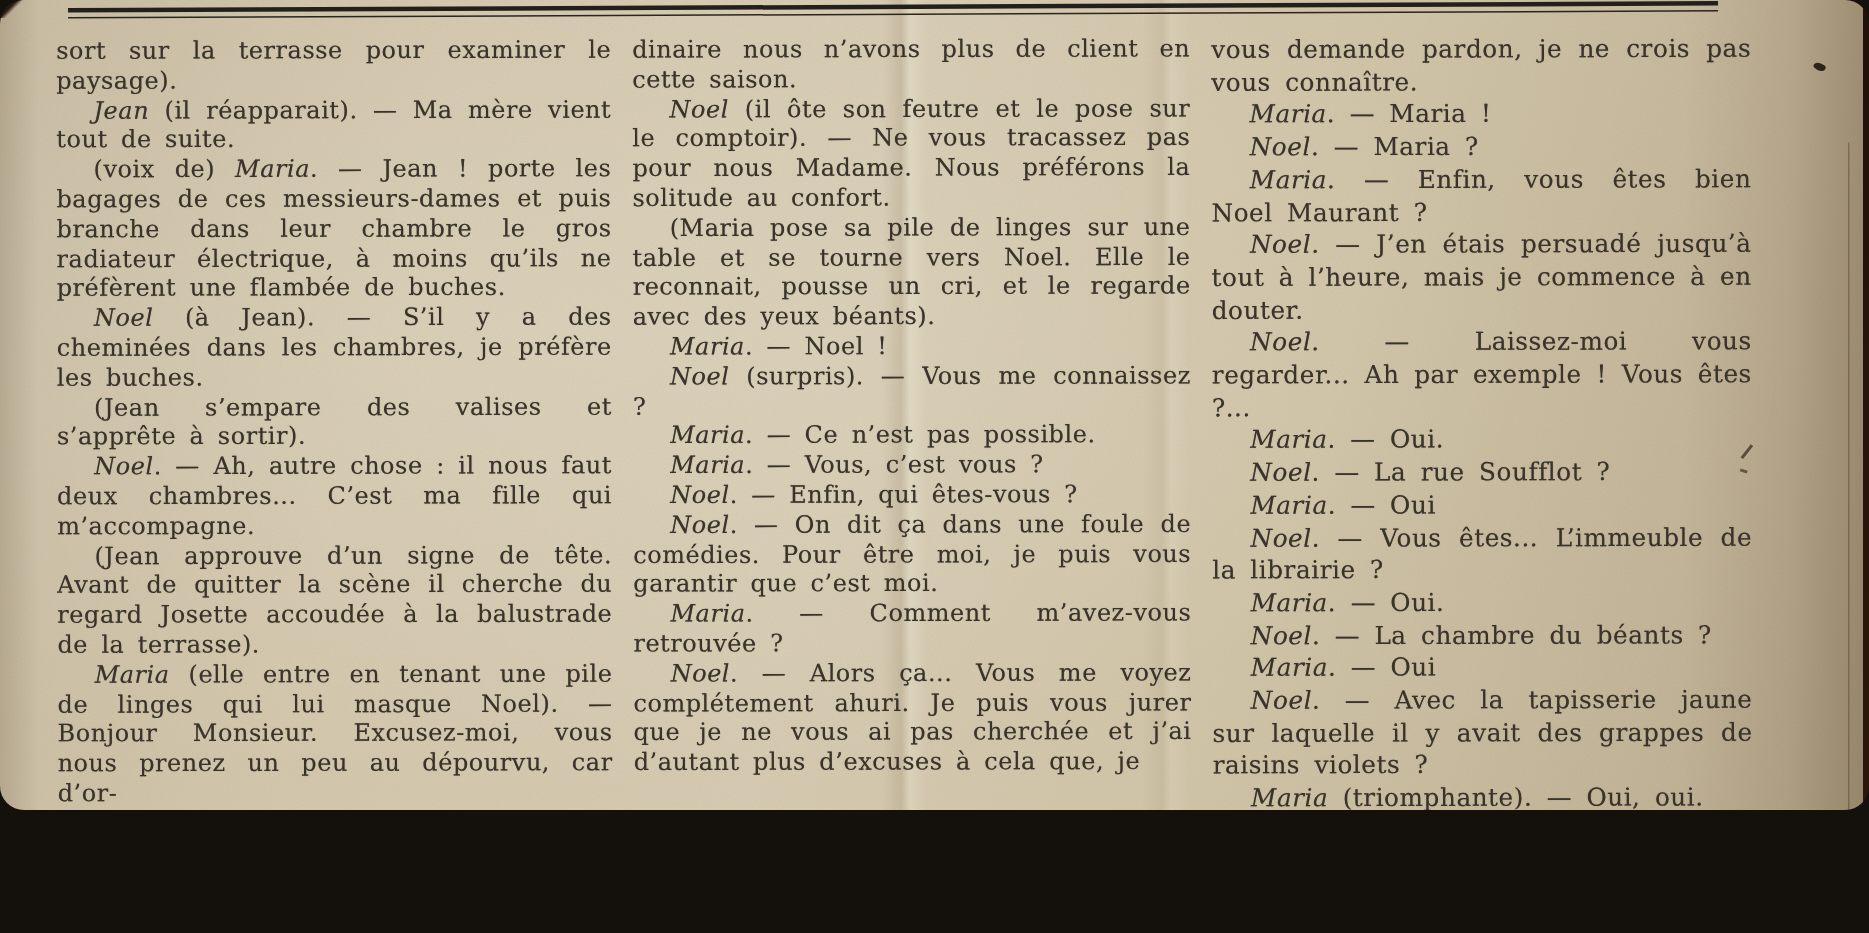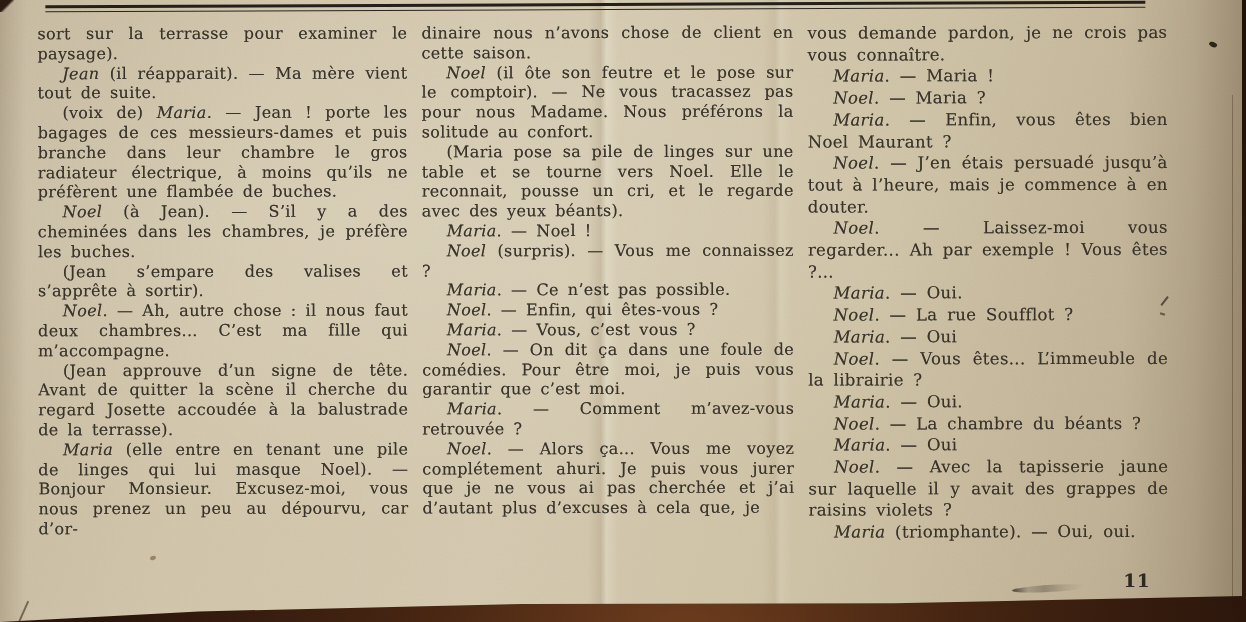--- a/index.html
+++ b/index.html
@@ -1,19 +1,19 @@
 <!DOCTYPE html>
 <html lang="fr"><head>
 <meta charset="utf-8">
 <style>
   html,body{margin:0;padding:0;background:#14100c;}
-  .stage{position:relative;width:1246px;height:622px;overflow:hidden;
+  .stage{position:relative;width:1246px;height:540px;overflow:hidden;
          background:
            radial-gradient(ellipse at 55% 104%, #6e3d1e 0%, #462512 28%, #2a150b 60%, #1d0f08 100%);
-         font-family:"DejaVu Serif","Liberation Serif",serif;}
+         font-family:"DejaVu Serif","Liberation Serif",serif;border-radius:16px;}
   .paper{position:absolute;left:0;top:0;width:1242px;height:622px;
          background:
            radial-gradient(ellipse at 28% 35%, rgba(255,253,244,0.16), rgba(255,253,244,0) 55%),
            linear-gradient(104deg,#c8bca2 0%,#d4c8ae 22%,#d7ccb3 45%,#d1c5a9 68%,#c3b599 88%,#b5a78b 100%),
            #cfc3a8;
          clip-path:polygon(0 0,100% 0,100% 95.8%,72% 97%,42% 97.1%,16% 98.3%,0 100%);}
   .grain{position:absolute;inset:0;opacity:.20;mix-blend-mode:multiply;pointer-events:none;}
   .crease{position:absolute;top:0;bottom:0;width:30px;pointer-events:none;
           background:linear-gradient(90deg,rgba(0,0,0,0) 0%,rgba(92,72,42,0.12) 42%,rgba(255,255,240,0.20) 62%,rgba(0,0,0,0) 100%);}
   .crease.c1{left:588px;}
@@ -82,28 +82,28 @@
             <p class="para cont"><span>sort sur la terrasse pour examiner le paysage).</span></p>
             <p class="para"><i>Jean</i><span> (il réapparait). — Ma mère vient tout de suite.</span></p>
             <p class="para"><span>(voix de) </span><i>Maria</i><span>. — Jean ! porte les bagages de ces messieurs-dames et puis branche dans leur chambre le gros radiateur électrique, à moins qu’ils ne préfèrent une flambée de buches.</span></p>
             <p class="para"><i>Noel</i><span> (à Jean). — S’il y a des cheminées dans les chambres, je préfère les buches.</span></p>
             <p class="para"><span>(Jean s’empare des valises et s’apprête à sortir).</span></p>
             <p class="para"><i>Noel</i><span>. — Ah, autre chose : il nous faut deux chambres... C’est ma fille qui m’accompagne.</span></p>
             <p class="para"><span>(Jean approuve d’un signe de tête. Avant de quitter la scène il cherche du regard Josette accoudée à la balustrade de la terrasse).</span></p>
             <p class="para"><i>Maria</i><span> (elle entre en tenant une pile de linges qui lui masque Noel). — Bonjour Monsieur. Excusez-moi, vous nous prenez un peu au dépourvu, car d’or-</span></p>
           </div>
         <div class="col col-b">
-            <p class="para cont"><span>dinaire nous n’avons chose de client en cette saison.</span></p>
+            <p class="para cont"><span>dinaire nous n’avons plus de client en cette saison.</span></p>
             <p class="para"><i>Noel</i><span> (il ôte son feutre et le pose sur le comptoir). — Ne vous tracassez pas pour nous Madame. Nous préférons la solitude au confort.</span></p>
             <p class="para"><span>(Maria pose sa pile de linges sur une table et se tourne vers Noel. Elle le reconnait, pousse un cri, et le regarde avec des yeux béants).</span></p>
             <p class="para"><i>Maria</i><span>. — Noel !</span></p>
             <p class="para"><i>Noel</i><span> (surpris). — Vous me connaissez ?</span></p>
             <p class="para"><i>Maria</i><span>. — Ce n’est pas possible.</span></p>
+            <p class="para"><i>Maria</i><span>. — Vous, c’est vous ?</span></p>
             <p class="para"><i>Noel</i><span>. — Enfin, qui êtes-vous ?</span></p>
-            <p class="para"><i>Maria</i><span>. — Vous, c’est vous ?</span></p>
             <p class="para"><i>Noel</i><span>. — On dit ça dans une foule de comédies. Pour être moi, je puis vous garantir que c’est moi.</span></p>
             <p class="para"><i>Maria</i><span>. — Comment m’avez-vous retrouvée ?</span></p>
             <p class="para"><i>Noel</i><span>. — Alors ça... Vous me voyez complétement ahuri. Je puis vous jurer que je ne vous ai pas cherchée et j’ai d’autant plus d’excuses à cela que, je</span></p>
           </div>
         <div class="col col-c">
             <p class="para cont"><span>vous demande pardon, je ne crois pas vous connaître.</span></p>
             <p class="para"><i>Maria</i><span>. — Maria !</span></p>
             <p class="para"><i>Noel</i><span>. — Maria ?</span></p>
             <p class="para"><i>Maria</i><span>. — Enfin, vous êtes bien Noel Maurant ?</span></p>
             <p class="para"><i>Noel</i><span>. — J’en étais persuadé jusqu’à tout à l’heure, mais je commence à en douter.</span></p>

